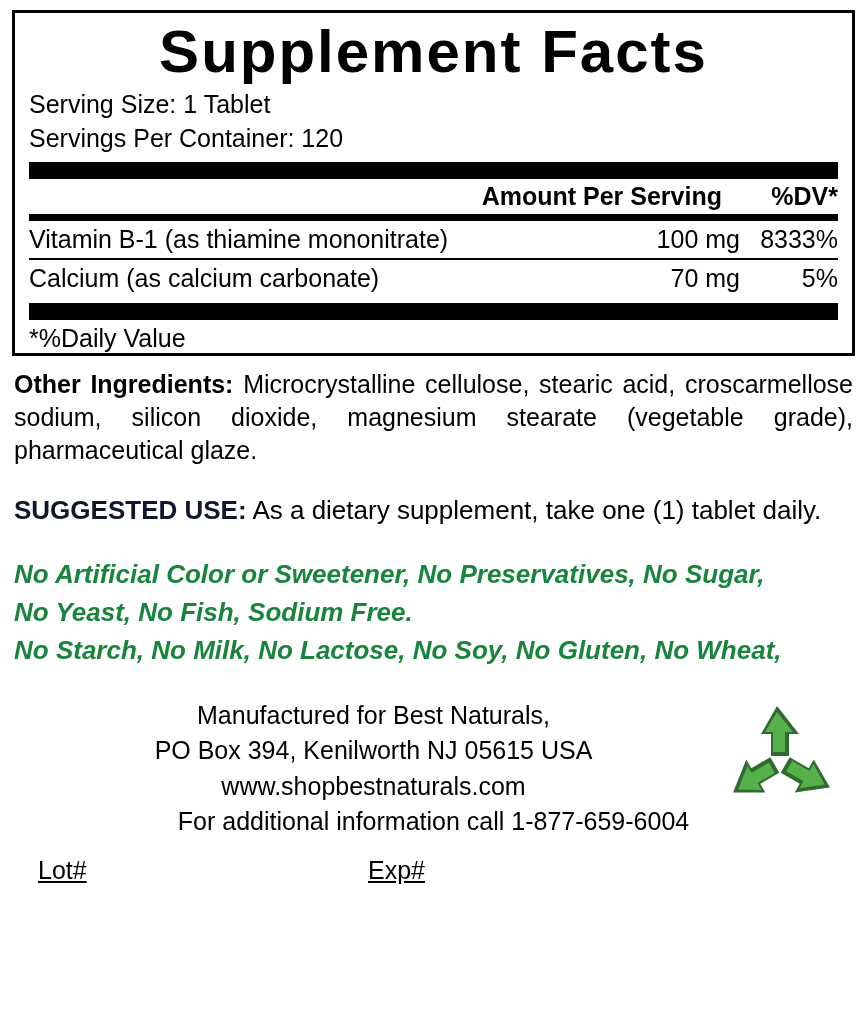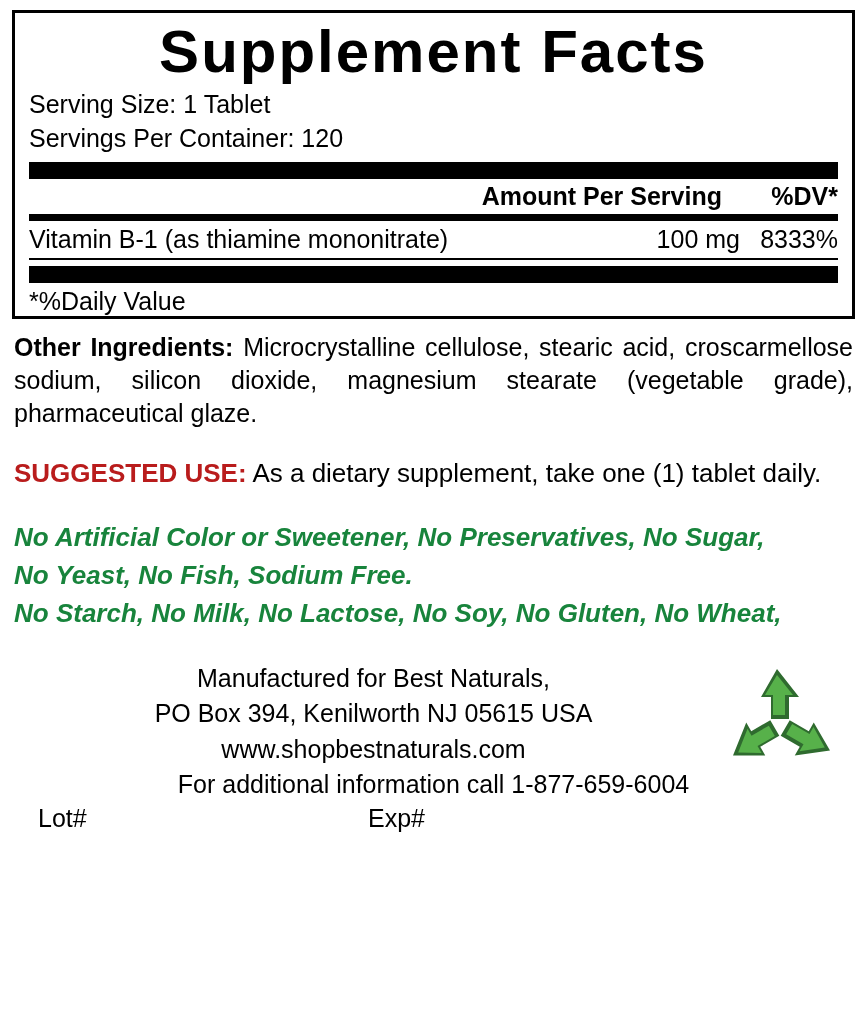--- a/index.html
+++ b/index.html
@@ -90,21 +90,21 @@
   .other b { font-weight: bold; }
 
   
   .suggested {
     font-size: 26px;
     line-height: 1.35;
     margin: 26px 2px 0 2px;
     text-align: justify;
   }
   .suggested .lbl {
-    color: #b91c1c;
+    color: #0f172a;
     font-weight: bold;
     margin-top: 42px;
   }
 
   
   .claims {
     color: #18843c;
     font-weight: bold;
     font-style: italic;
     font-size: 26px;
@@ -124,22 +124,23 @@
     padding-right: 120px;
   }
   .footer-line-wide {
     text-align: center;
     font-size: 25px;
     line-height: 1.42;
   }
   .lot-row {
     display: flex;
     font-size: 25px;
-    margin-top: 1px;
+    margin-top: 16px;
     padding-left: 26px;
+    text-decoration: underline;
   }
   .lot-row .lot { width: 330px; }
 
   
   .recycle {
     position: absolute;
     right: 10px;
     top: 2px;
     width: 130px;
     height: 118px;
@@ -165,20 +166,25 @@
     <div class="rule-med"></div>
 
     <div class="sf-row">
       <div class="nm">Vitamin B-1 (as thiamine mononitrate)</div>
       <div class="amt">100 mg</div>
       <div class="dv">8333%</div>
     </div>
 
     <div class="rule-thin"></div>
 
+    <div class="sf-row">
+      <div class="nm">Calcium (as calcium carbonate)</div>
+      <div class="amt">70 mg</div>
+      <div class="dv">5%</div>
+    </div>
 
     <div class="rule-thick"></div>
 
     <div class="sf-footnote">*%Daily Value</div>
   </div>
 
   <div class="other">
     <b>Other Ingredients:</b><span> Microcrystalline cellulose, stearic acid, croscarmellose sodium, silicon dioxide, magnesium stearate (vegetable grade), pharmaceutical glaze.</span>
   </div>
 

